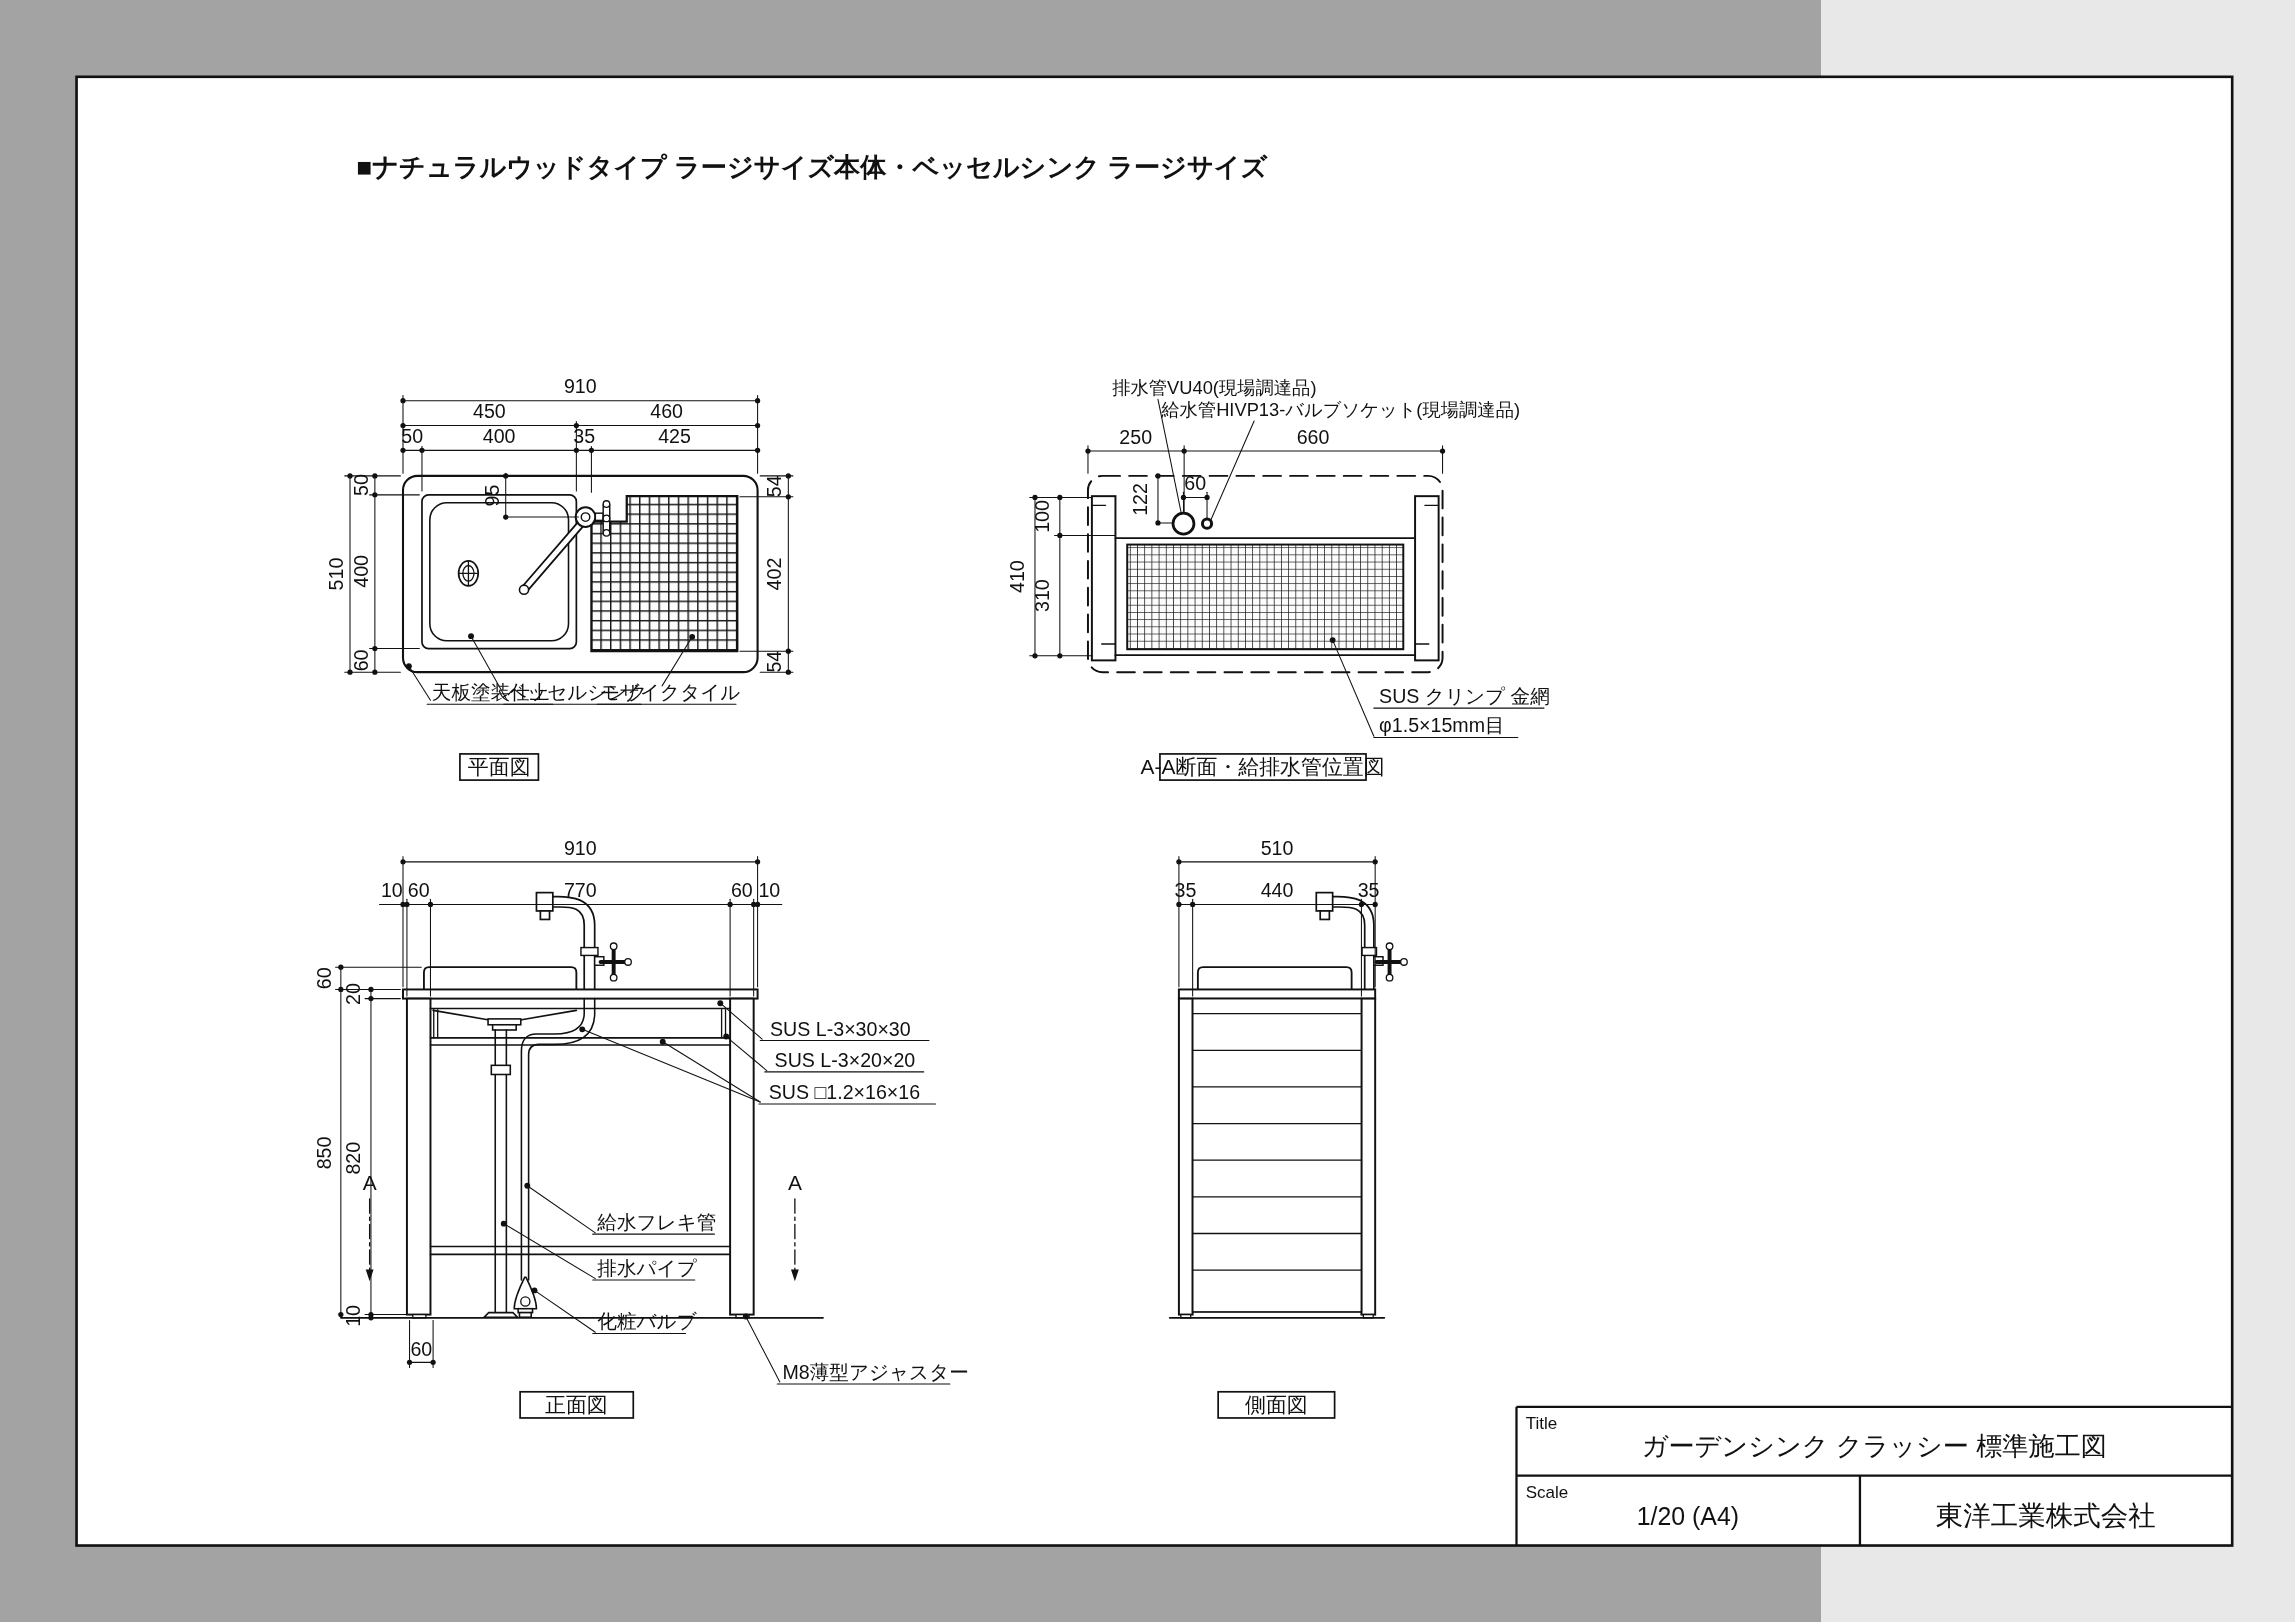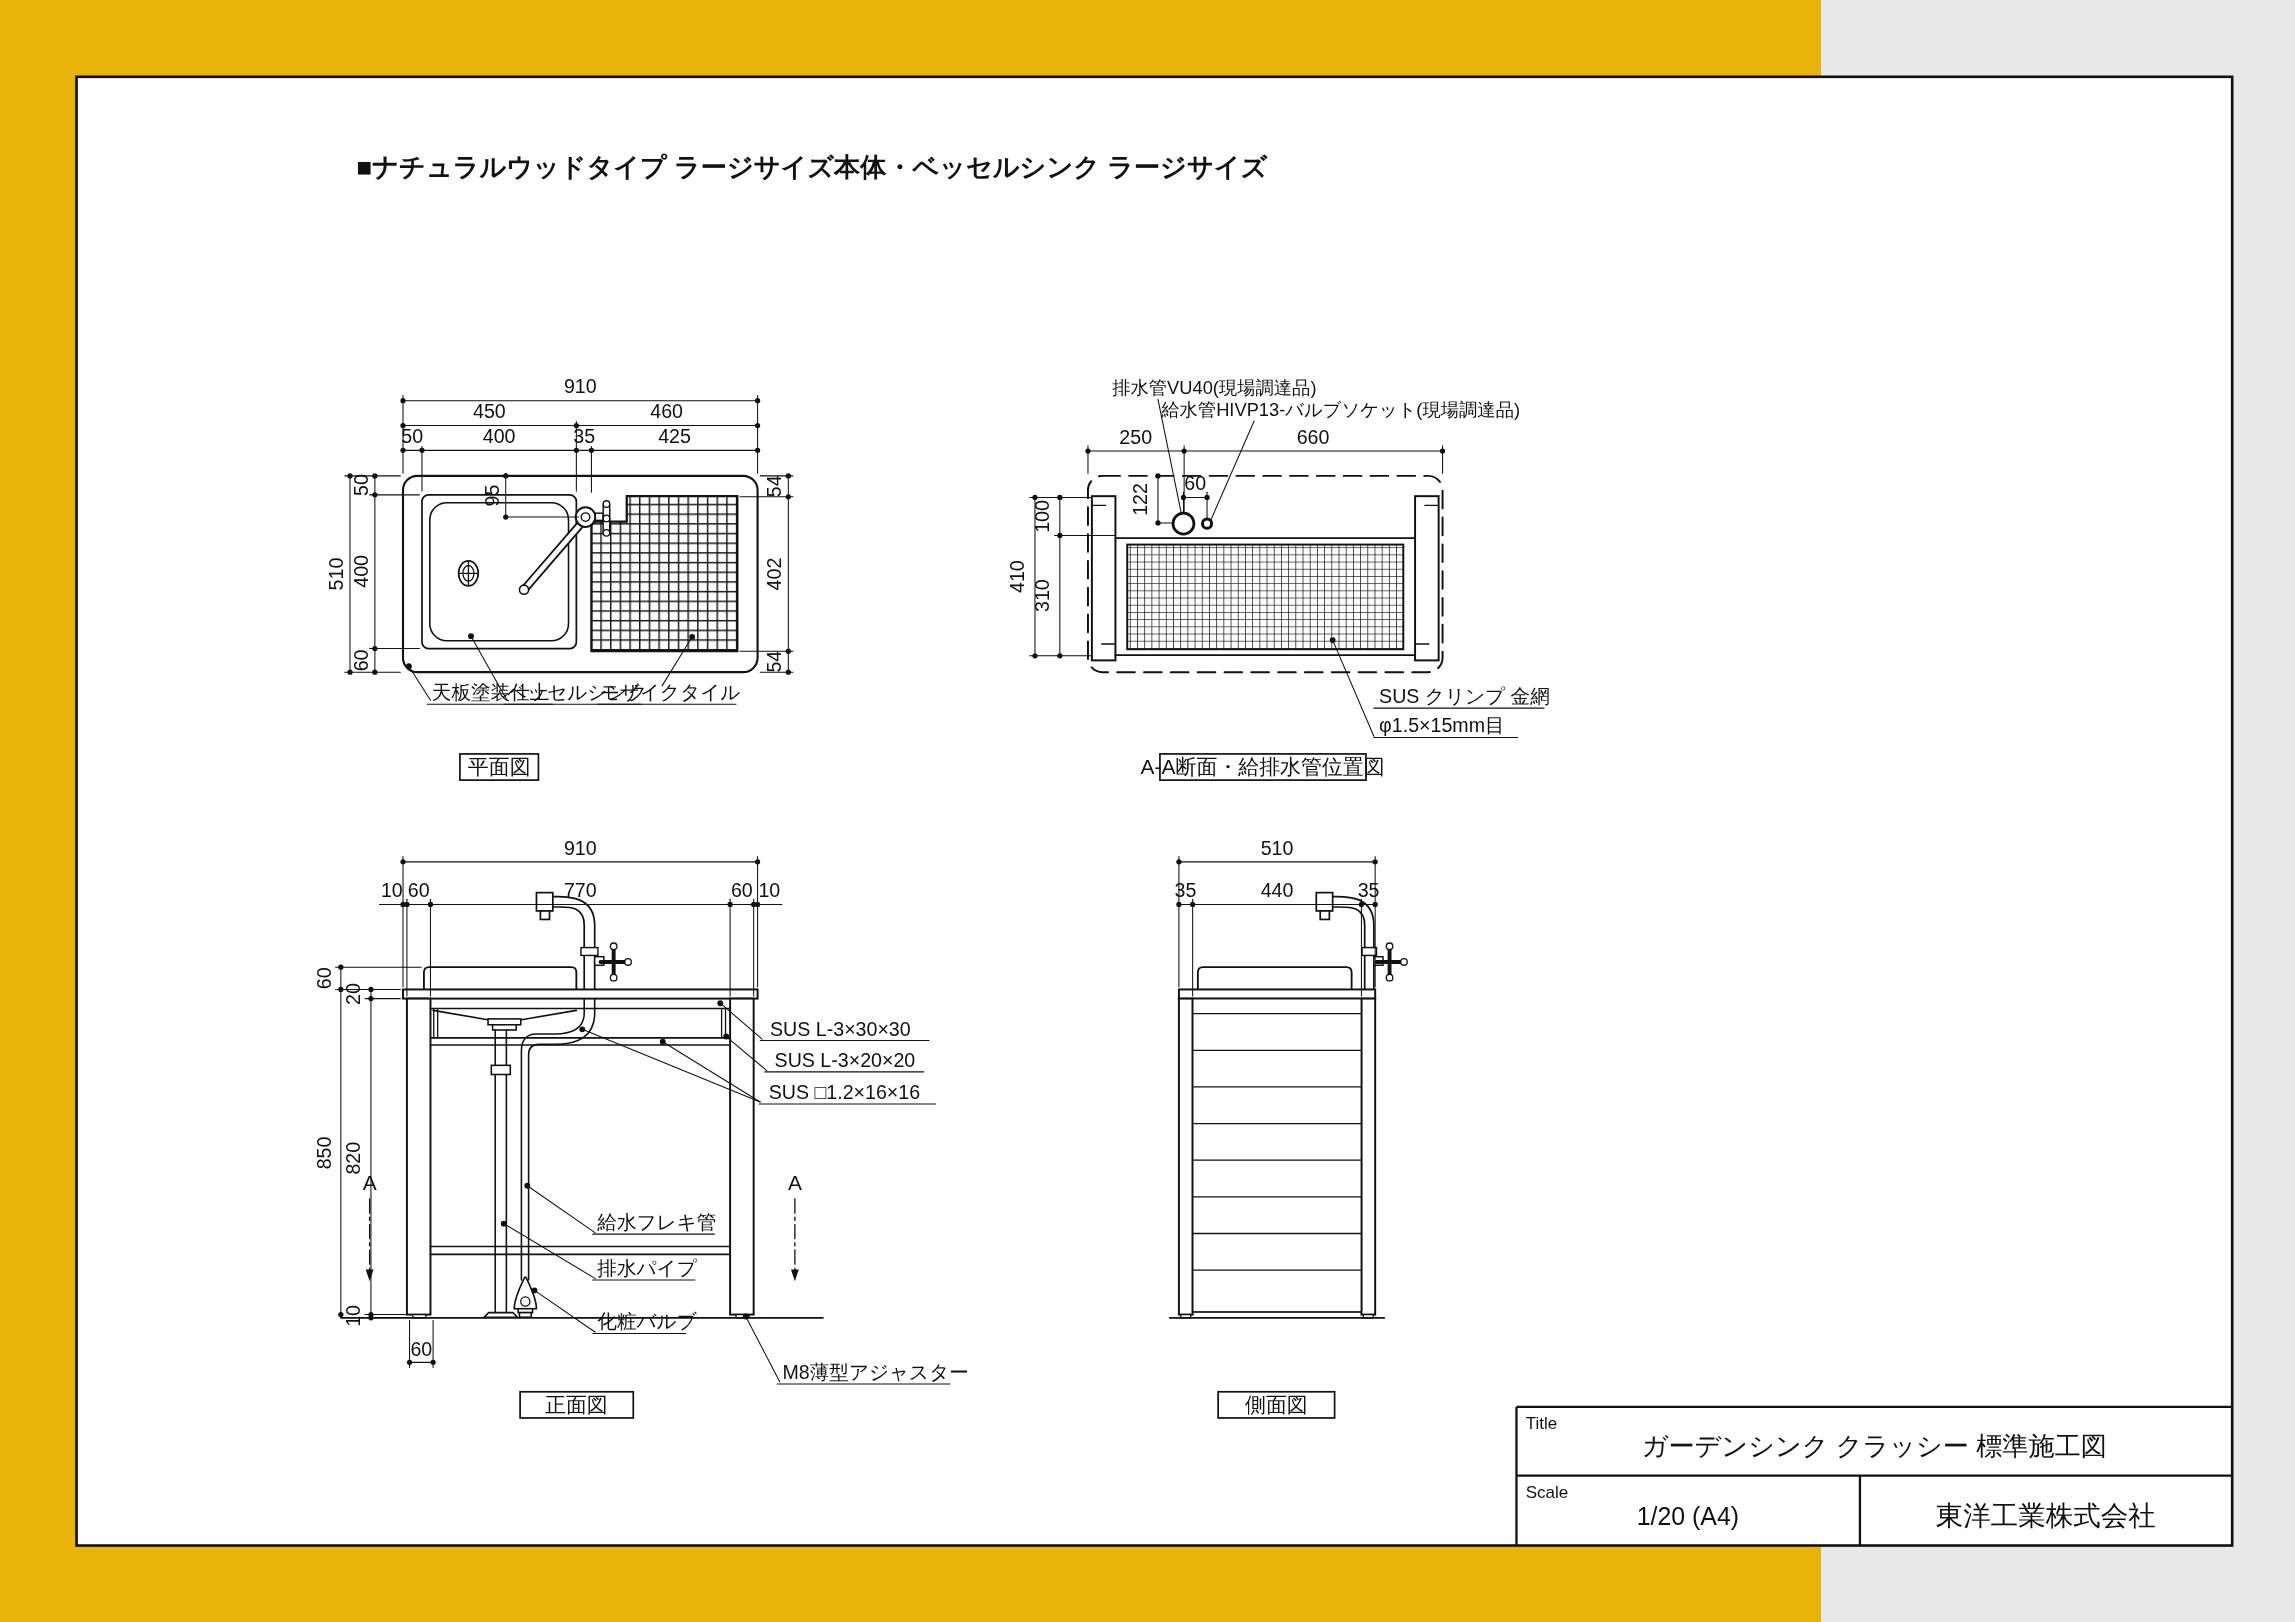--- a/index.html
+++ b/index.html
@@ -1,16 +1,16 @@
 <!DOCTYPE html>
 <html style="font-size:10.5px"><head>
 <meta charset="utf-8">
 <style>
   html,body{margin:0;padding:0;background:#e8e8e8;}
-  #sheet{position:relative;width:1821px;height:1623px;background:#eab308;font-family:"Liberation Sans",sans-serif;}
+  #sheet{position:relative;width:1821px;height:1623px;background:#a3a3a3;font-family:"Liberation Sans",sans-serif;}
   svg{position:absolute;left:0;top:0;}
   text{fill:#111;font-family:"Liberation Sans",sans-serif;}
   .dim{font-size:30px;}
   .lbl{font-size:30px;}
   .small{font-size:28px;}
   .boxlbl{font-size:32px;}
   .note{font-size:40px;font-weight:600;}
   .tb{font-size:26px;}
 </style>
 </head>

